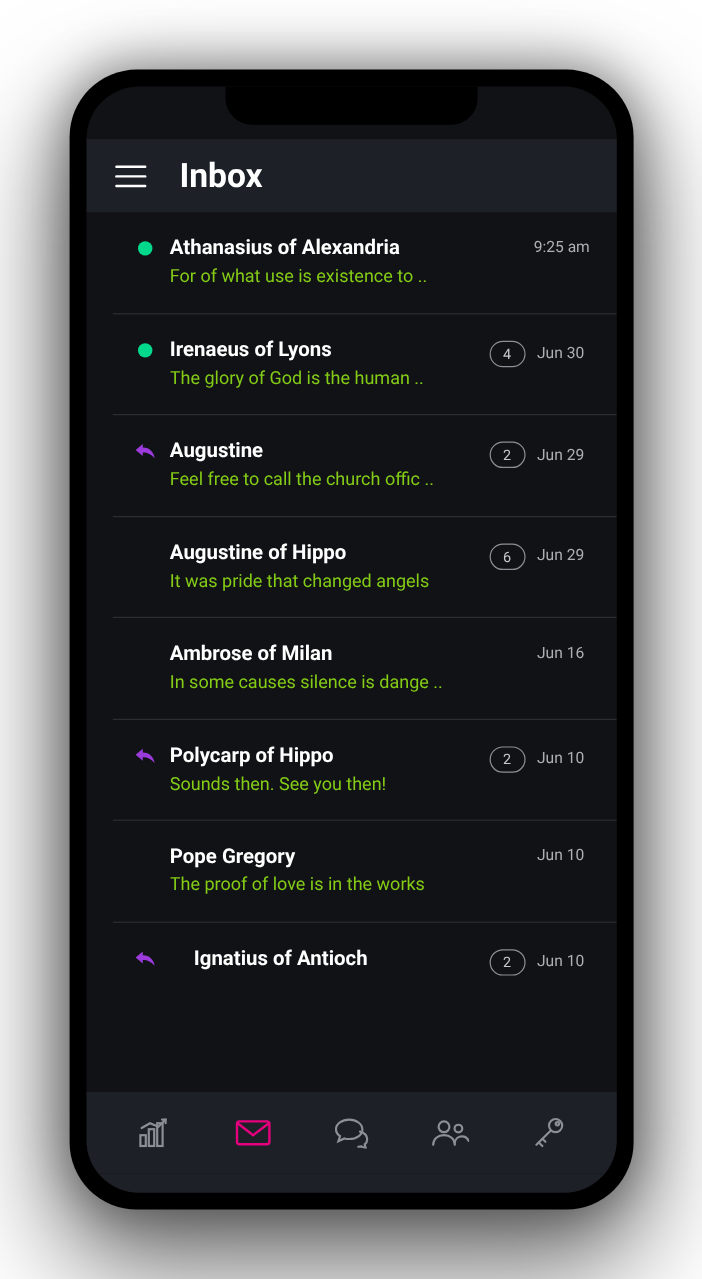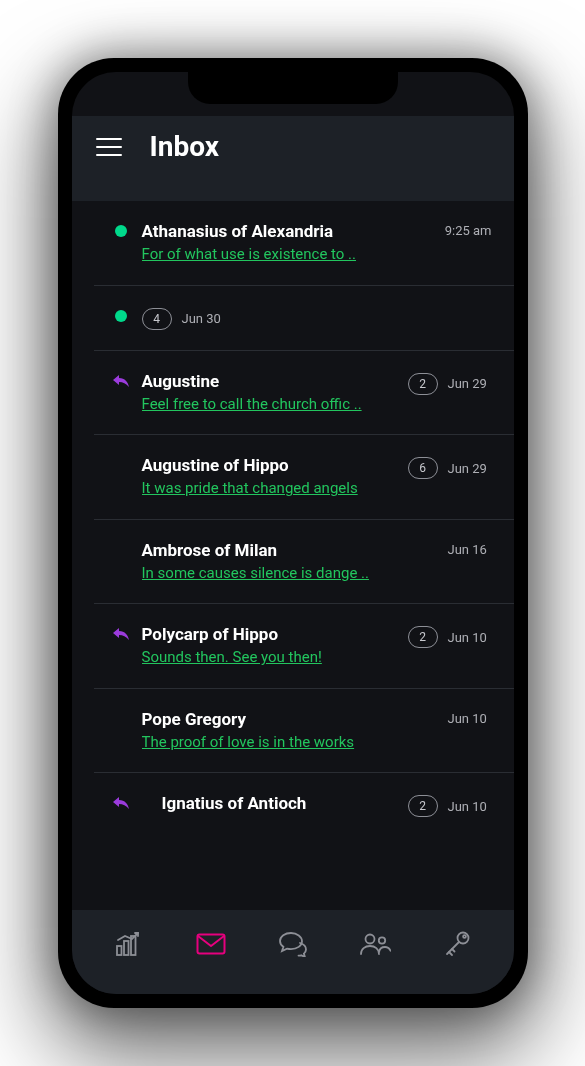--- a/index.html
+++ b/index.html
@@ -60,21 +60,21 @@
     margin-top: 4px;
   }
   .status-right { display: flex; align-items: center; gap: 8px; }
   .wifi, .battery { display: inline-block; }
   .wifi svg, .battery svg { display: block; }
 
   .app-bar {
     display: flex;
     align-items: center;
     gap: 28px;
-    padding: 14px 24px 38px 24px;
+    padding: 14px 24px 14px 24px;
     background: #1d2127;
   }
   .hamburger {
     width: 26px;
     height: 18px;
     display: flex;
     flex-direction: column;
     justify-content: space-between;
     cursor: pointer;
   }
@@ -124,28 +124,27 @@
     flex: 1;
     min-width: 0;
   }
   .sender {
     color: #fff;
     font-weight: 700;
     font-size: 17px;
     line-height: 1.25;
   }
   .preview {
-    color: #22c55e;
+    color: #84cc16;
     font-size: 15px;
     line-height: 1.35;
     margin-top: 2px;
     white-space: nowrap;
     overflow: hidden;
     text-overflow: clip;
-    text-decoration: underline;
   }
   .meta {
     display: flex;
     align-items: center;
     gap: 10px;
     flex-shrink: 0;
     padding-top: 2px;
   }
   .count {
     min-width: 30px;
@@ -237,20 +236,24 @@
               <div class="preview">For of what use is existence to ..</div>
             </div>
             <div class="meta">
               <div class="time">9:25 am</div>
             </div>
           </div>
           <div class="row">
             <div class="indicator">
               <div class="dot" style="background: rgb(0, 217, 139);"></div>
             </div>
+            <div class="content">
+              <div class="sender">Irenaeus of Lyons</div>
+              <div class="preview">The glory of God is the human ..</div>
+            </div>
             <div class="meta">
               <div class="count">4</div>
               <div class="time">Jun 30</div>
             </div>
           </div>
           <div class="row">
             <div class="indicator reply">
               <svg width="16" height="14" viewBox="0 0 16 14">
                 <path d="M6 0L0 5l6 5V7c4 0 7 1.5 10 5-1-5-4-9-10-9V0z" fill="#9b3bdc"></path>
               </svg>

